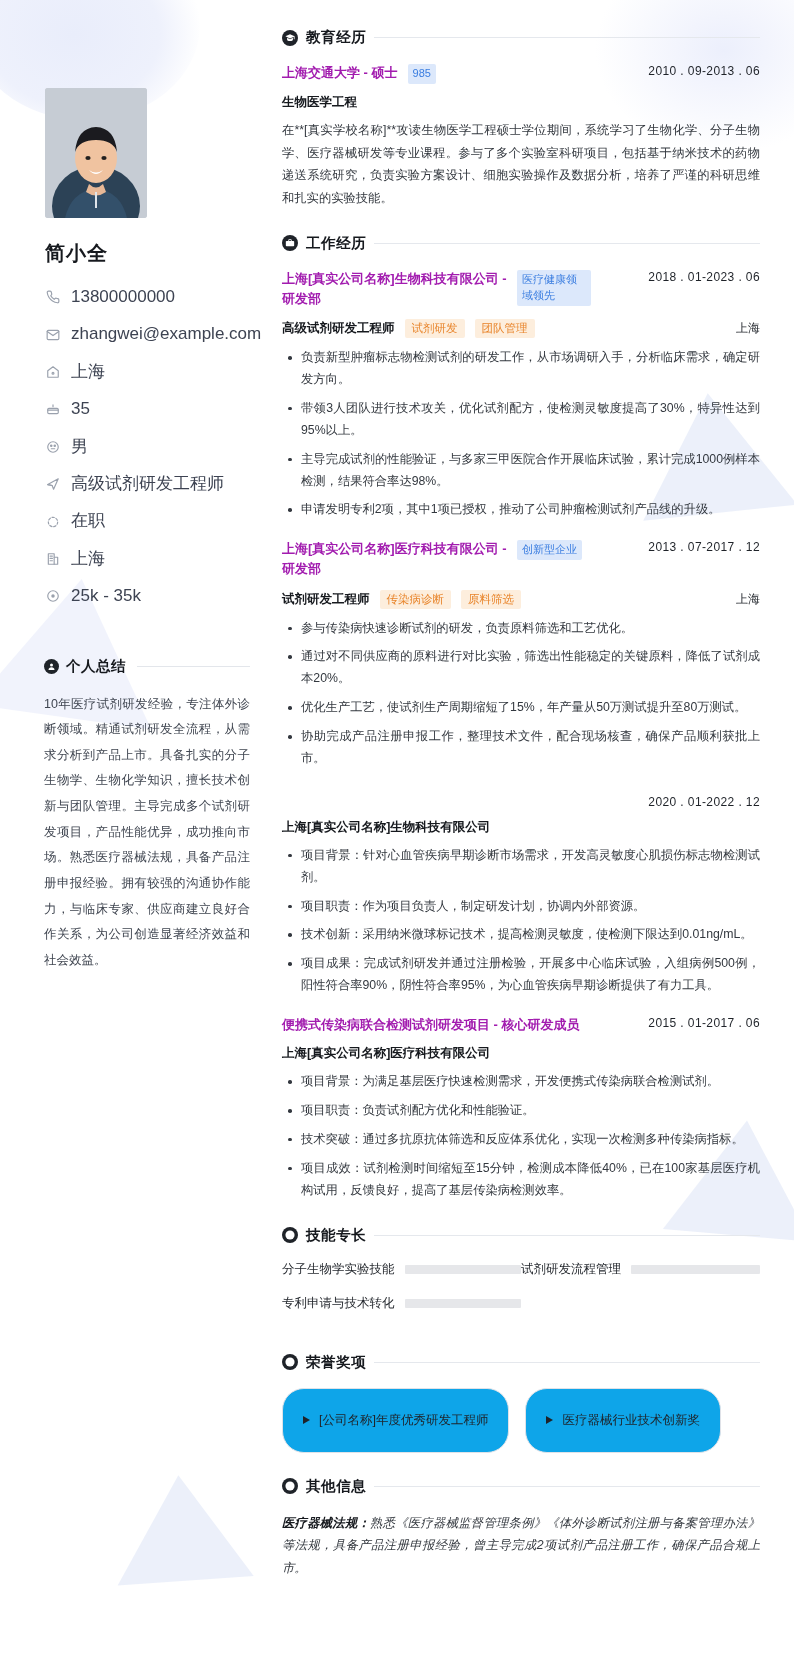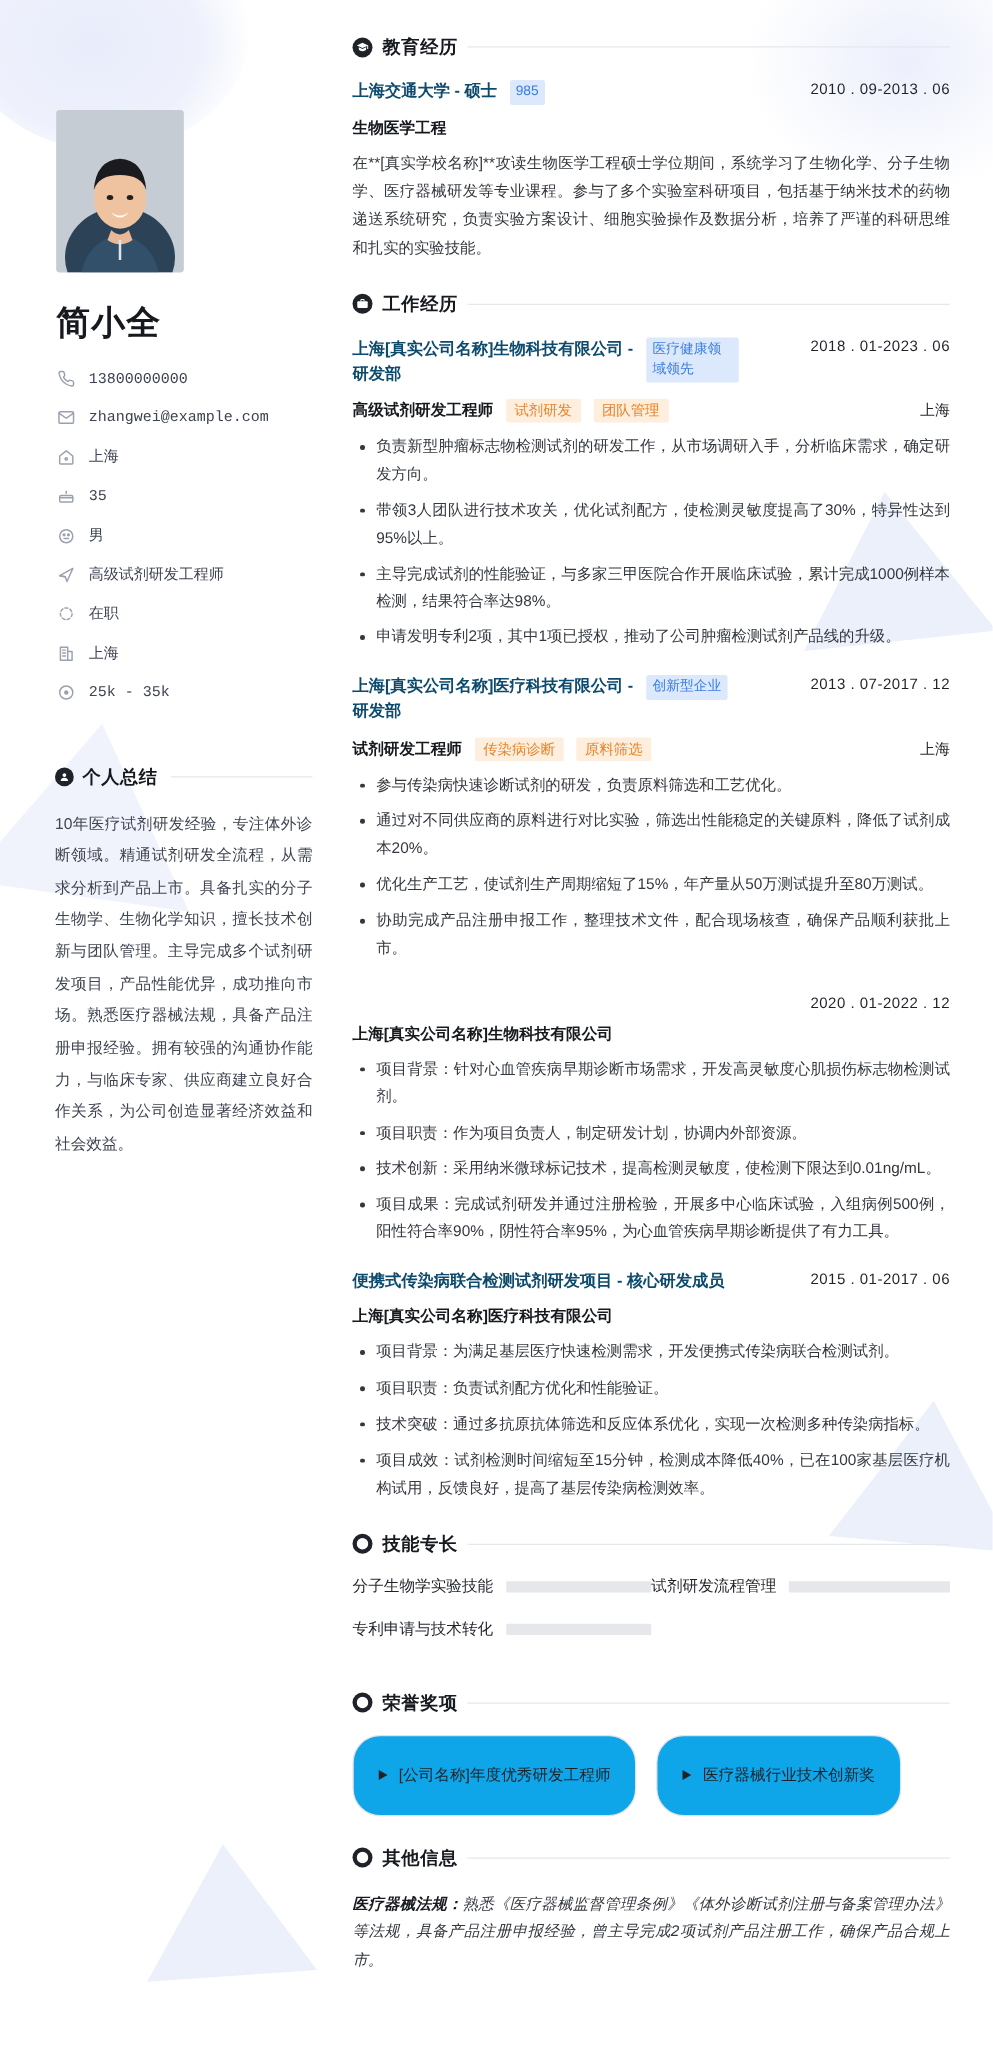--- a/index.html
+++ b/index.html
@@ -42,29 +42,28 @@
   .main { flex: 1 1 auto; padding: 28px 34px 40px 10px; }
 
   
   .photo {
     width: 102px; height: 130px; margin: 0 0 22px 3px;
     border-radius: 3px; overflow: hidden; background: #c9ced6;
     position: relative;
   }
   .photo svg { display: block; width: 100%; height: 100%; }
   .person-name {
-    font-size: 27px; font-weight: 700; letter-spacing: 1px;
+    font-size: 20px; font-weight: 700; letter-spacing: 1px;
     margin: 0 0 20px 3px; color: #16191e;
   }
   .contact-list { margin: 0 0 0 4px; }
   .contact-item {
-    display: flex; align-items: flex-start; gap: 11px;
-    font-size: 12px; color: #3d4352; line-height: 1.2;
+    display: flex; align-items: center; gap: 11px;
+    font-size: 17px; color: #3d4352; line-height: 1.2;
     margin-bottom: 17px;
-    font-family: Liberation Mono, monospace;
   }
   .contact-item .ci { width: 14px; height: 14px; flex: 0 0 14px; color: #9aa1ad; }
   .contact-item .ci svg { display: block; width: 14px; height: 14px; }
   .contact-val { white-space: nowrap; }
 
   .side-section { margin-top: 50px; }
   .side-head {
     display: flex; align-items: center; gap: 7px;
     margin-bottom: 16px; margin-left: 2px;
   }
@@ -89,21 +88,21 @@
     background: #1f2329; color: #fff;
     display: flex; align-items: center; justify-content: center;
   }
   .sec-ic svg { width: 10px; height: 10px; display: block; }
   .sec-title { font-size: 14.5px; font-weight: 700; color: #16191e; letter-spacing: .6px; white-space: nowrap; }
   .sec-rule { flex: 1 1 auto; height: 1px; background: #e5e8ed; }
 
   .entry { margin-bottom: 18px; }
   .entry:last-child { margin-bottom: 0; }
   .row-top { display: flex; align-items: flex-start; gap: 10px; }
-  .org { font-size: 13px; font-weight: 700; color: #0c4a6e; line-height: 1.55; flex: 0 1 auto; max-width: 225px; }
+  .org { font-size: 13px; font-weight: 700; color: #a21caf; line-height: 1.55; flex: 0 1 auto; max-width: 225px; }
   .org-wide { max-width: 330px; }
   .tag-blue {
     background: #dce8fb; color: #3a7de0; font-size: 11px;
     line-height: 1.45; padding: 2px 5px; border-radius: 2px;
     max-width: 74px; flex: 0 0 auto; margin-top: 1px;
   }
   .date { margin-left: auto; font-size: 12px; color: #1f2329; white-space: nowrap; letter-spacing: .4px; padding-top: 1px; }
   .row-second { display: flex; align-items: center; gap: 10px; margin-top: 10px; flex-wrap: wrap; }
   .role { font-size: 12.5px; font-weight: 700; color: #16191e; }
   .tag-orange {

